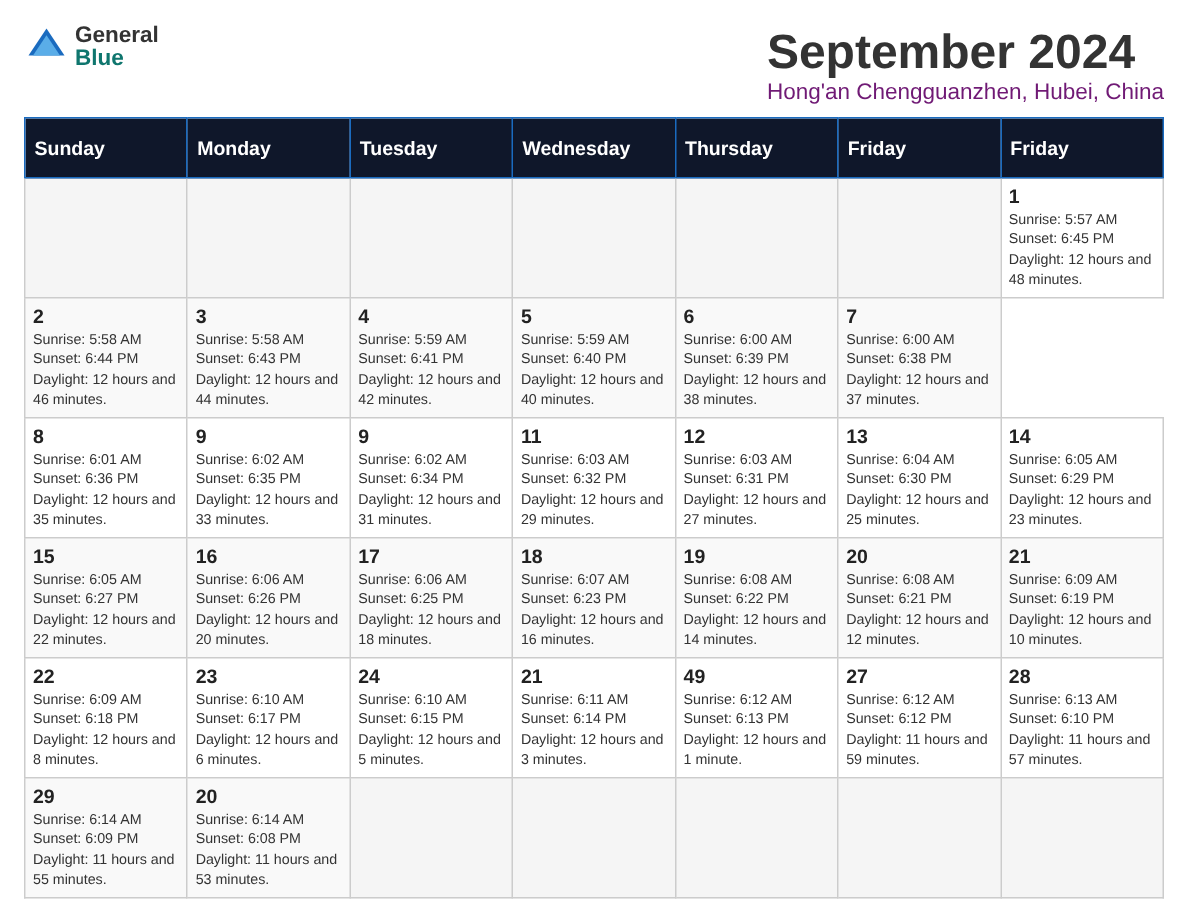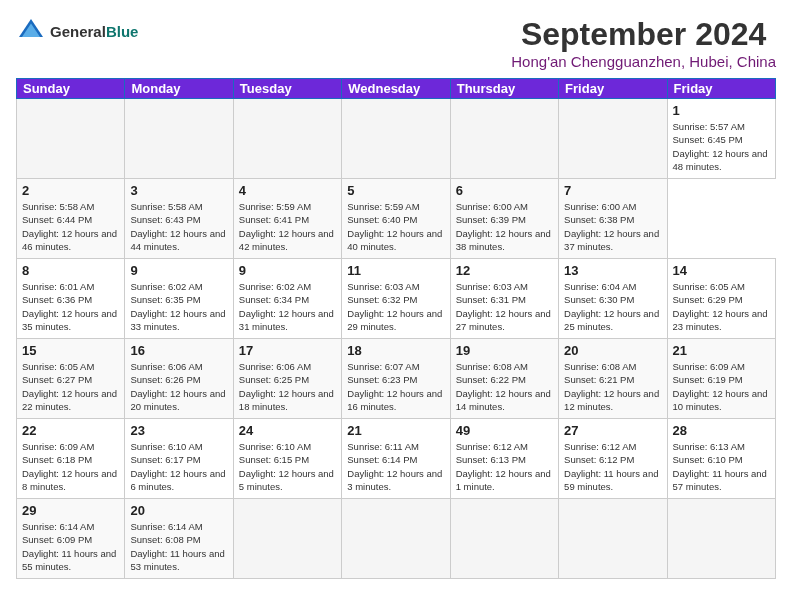--- a/index.html
+++ b/index.html
@@ -16,58 +16,59 @@
       justify-content: space-between;
       margin-bottom: 8px;
     }
     .logo {
       display: flex;
       align-items: center;
       gap: 4px;
     }
     .logo-text {
       display: flex;
+      flex-direction: column;
       line-height: 1;
     }
     .logo-general {
       font-size: 15px;
       font-weight: bold;
       color: #333;
     }
     .logo-blue {
       font-size: 15px;
       font-weight: bold;
       color: #0f766e;
     }
     .logo-icon {
       width: 30px;
       height: 30px;
     }
     .title-block {
-      text-align: center;
+      text-align: left;
     }
     .month-title {
       font-size: 32px;
       font-weight: bold;
       color: #333;
     }
     .location {
       font-size: 15px;
       color: #701a75;
     }
     table {
       width: 100%;
       border-collapse: collapse;
       table-layout: fixed;
     }
     th {
-      background-color: #6d28d9;
+      background-color: #0f172a;
       color: white;
       text-align: left;
-      padding: 2px 6px;
+      padding: 12px 6px;
       font-size: 13px;
       font-weight: bold;
       border: 1px solid #1a6bbf;
     }
     td {
       border: 1px solid #ccc;
       vertical-align: top;
       padding: 4px 5px;
       font-size: 10px;
       color: #333;

